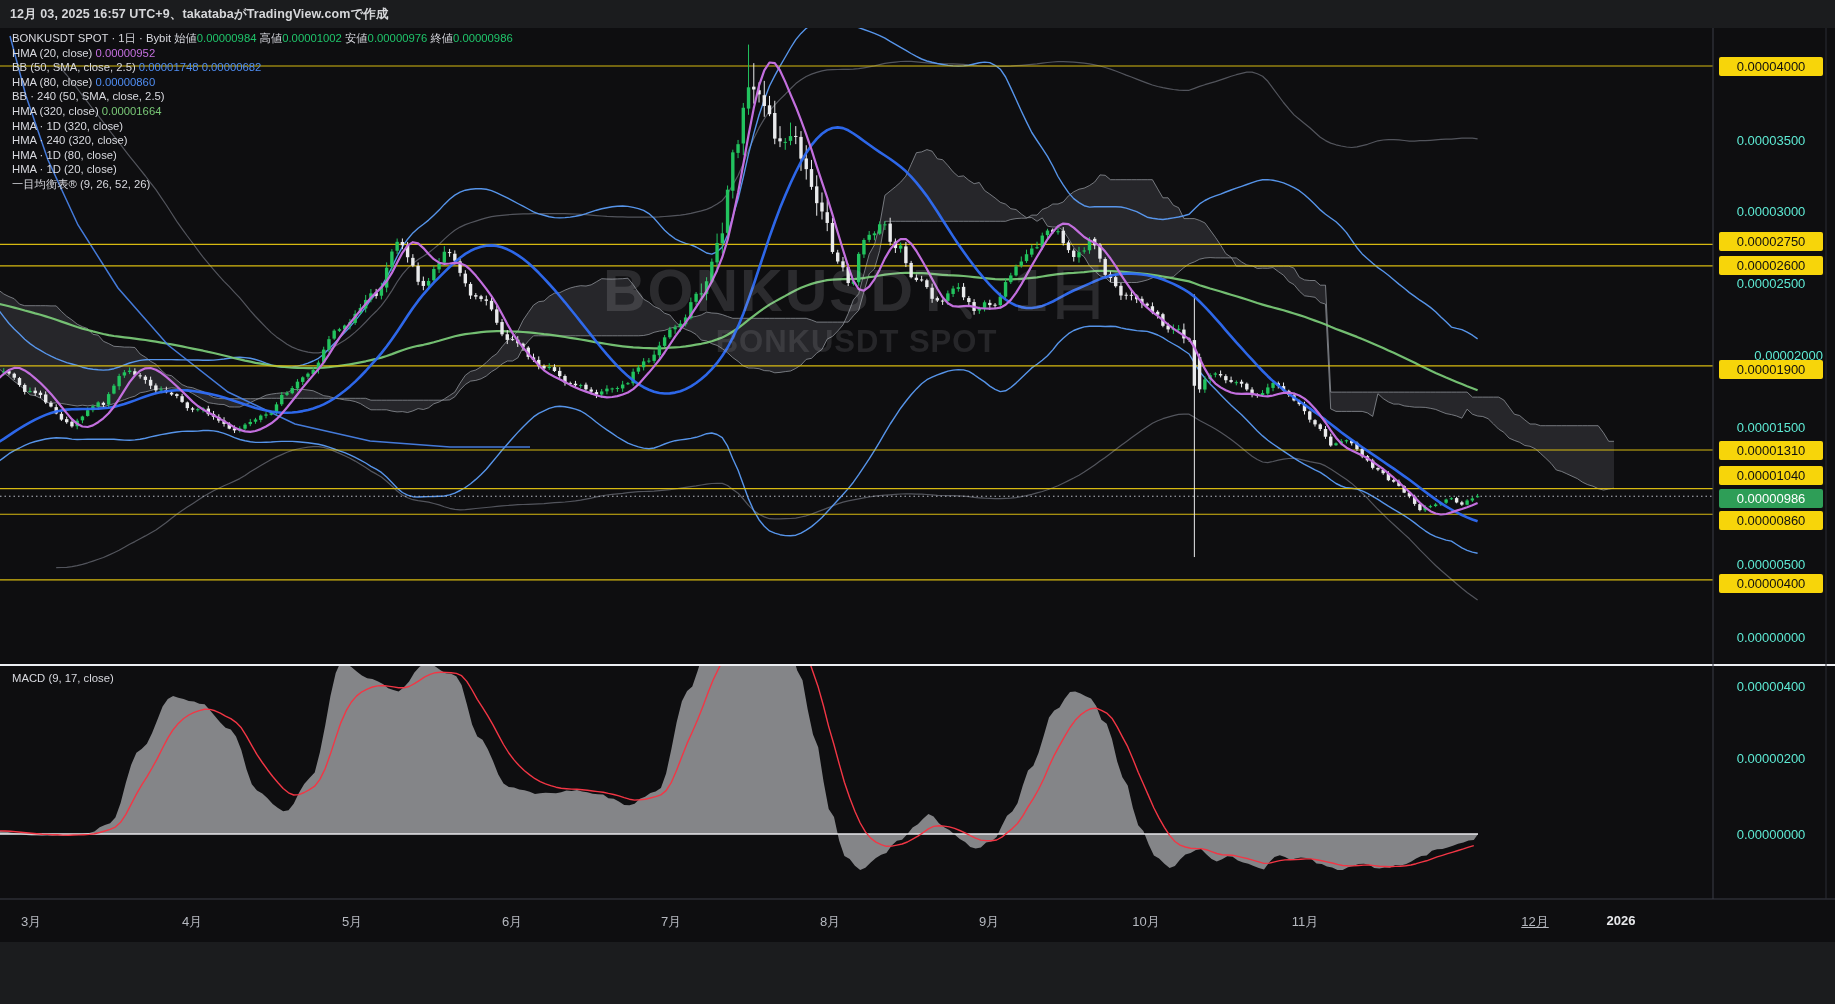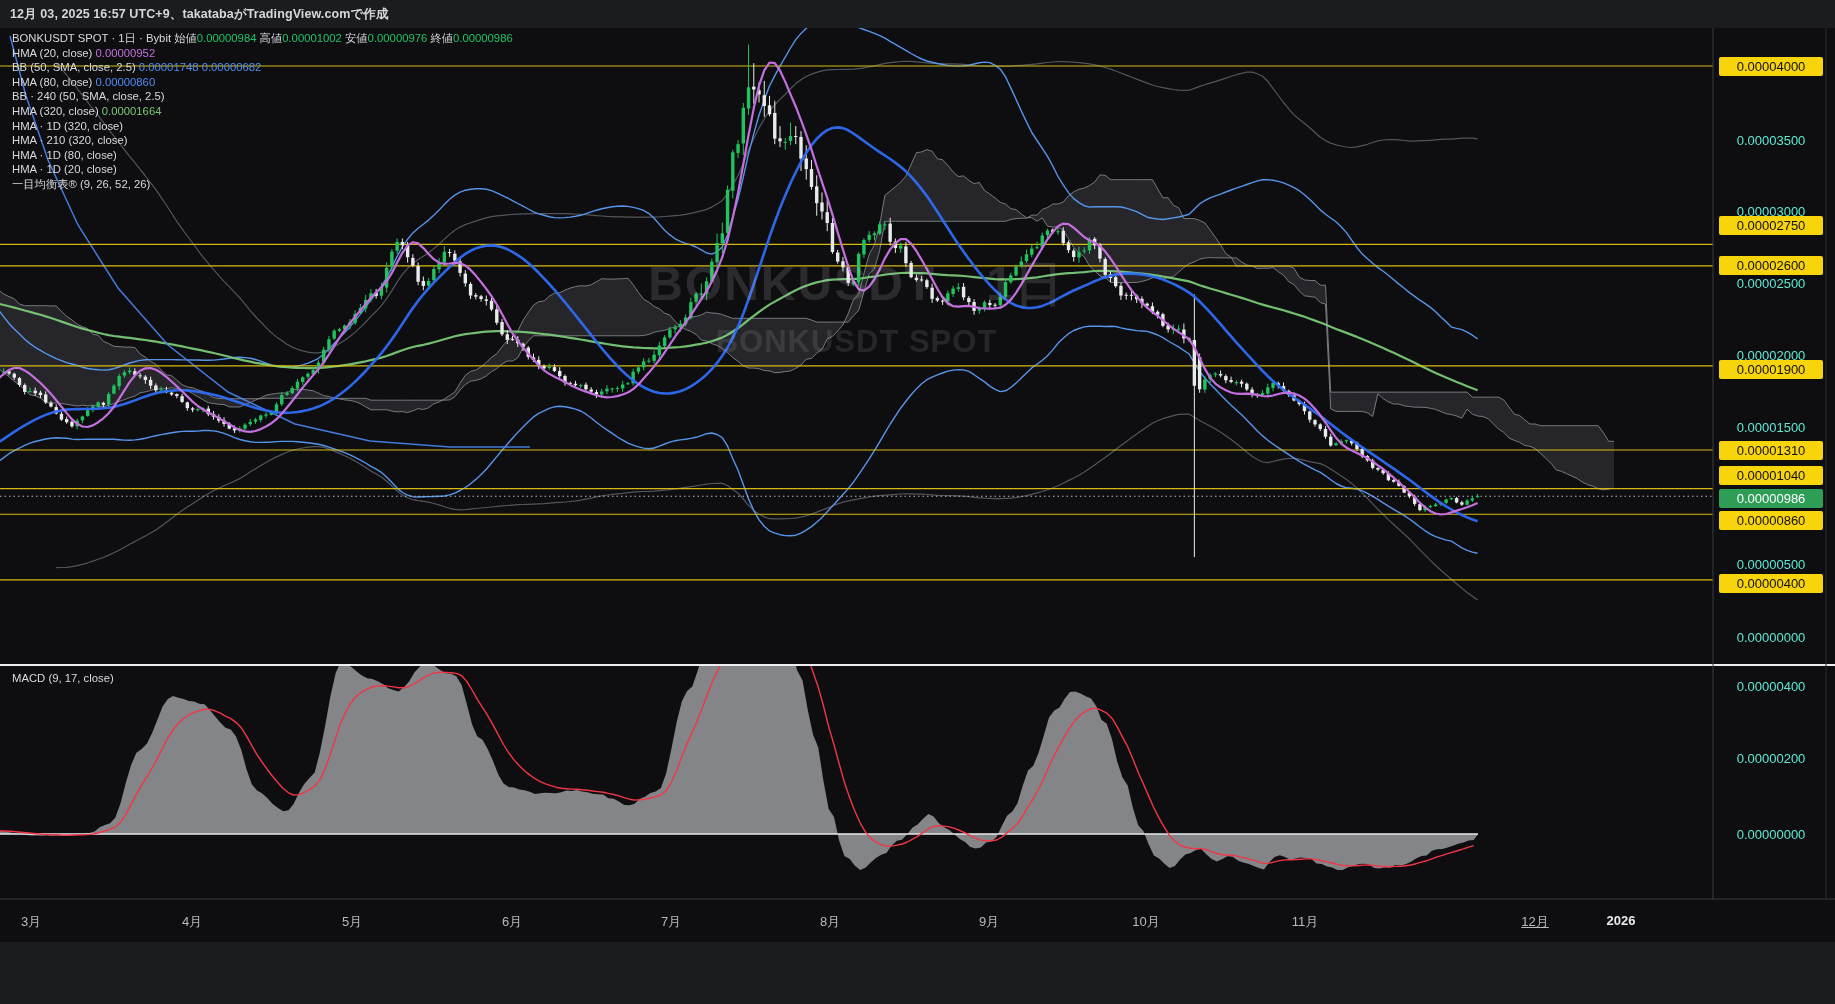--- a/index.html
+++ b/index.html
@@ -6,21 +6,21 @@
     font-family:"Liberation Sans","DejaVu Sans",sans-serif;-webkit-font-smoothing:antialiased;}
   #stage{position:relative;width:1647px;height:1004px;background:#1b1c1e;}
   #topbar{position:absolute;left:0;top:0;width:1835px;height:28px;background:#1b1c1e;}
   #topbar .date{position:absolute;left:10px;top:6px;font-size:12.5px;font-weight:700;color:#d6d7da;letter-spacing:.1px;}
   #chartArea{position:absolute;left:0;top:28px;width:1835px;height:914px;background:#0e0e10;}
   #chartSvg{position:absolute;left:0;top:0;}
   #legend{position:absolute;left:12px;top:3px;z-index:6;}
   .lrow{height:14.6px;line-height:14.6px;font-size:11.3px;white-space:nowrap;color:#d8d9df;cursor:default;}
   .lrow span{vertical-align:top;}
   #watermark{position:absolute;left:0;top:0;width:1713px;z-index:1;pointer-events:none;}
-  #wm1{position:absolute;left:0;top:224px;width:1713px;text-align:center;font-size:48px;font-weight:700;color:rgba(214,217,224,0.15);letter-spacing:2px;}
+  #wm1{position:absolute;left:0;top:224px;width:1713px;text-align:center;font-size:59px;font-weight:700;color:rgba(214,217,224,0.15);letter-spacing:2px;}
   #wm2{position:absolute;left:0;top:296px;width:1713px;text-align:center;font-size:31px;font-weight:700;color:rgba(214,217,224,0.12);letter-spacing:1px;}
   #macdLabel{position:absolute;left:12px;top:644px;font-size:11.3px;color:#d8d9df;z-index:6;}
   #priceAxis{position:absolute;left:1713px;top:0;width:122px;height:871px;z-index:5;}
   .pl{position:absolute;left:6px;width:104px;height:19px;line-height:19px;font-size:13px;text-align:center;}
   .pl.plain{color:#5eead4;background:transparent;}
   .pl.yellow{color:#101010;background:#f7d50a;border-radius:2px;font-weight:400;}
   .pl.green{color:#ffffff;background:#2e9e57;border-radius:2px;}
   #timeAxis{position:absolute;left:0;top:871px;width:1835px;height:43px;z-index:5;}
   .tl{position:absolute;top:14px;transform:translateX(-50%);font-size:13px;color:#b6b9c0;white-space:nowrap;}
   .tl.bold{color:#e8e9ec;font-weight:700;}
@@ -650,39 +650,39 @@
         <line x1="1826" y1="0" x2="1826" y2="871" stroke="#2a2d34" stroke-width="1"></line>
       </svg>
     <div id="legend">
         <div class="lrow"><span style="color: rgb(216, 217, 223);">BONKUSDT SPOT · 1日 · Bybit  </span><span style="color: rgb(216, 217, 223);">始値</span><span style="color: rgb(31, 196, 106);">0.00000984 </span><span style="color: rgb(216, 217, 223);">高値</span><span style="color: rgb(31, 196, 106);">0.00001002 </span><span style="color: rgb(216, 217, 223);">安値</span><span style="color: rgb(31, 196, 106);">0.00000976 </span><span style="color: rgb(216, 217, 223);">終値</span><span style="color: rgb(31, 196, 106);">0.00000986</span></div>
         <div class="lrow"><span style="color: rgb(216, 217, 223);">HMA (20, close)  </span><span style="color: rgb(195, 111, 222);">0.00000952</span></div>
         <div class="lrow"><span style="color: rgb(216, 217, 223);">BB (50, SMA, close, 2.5)  </span><span style="color: rgb(79, 141, 242);">0.00001748</span><span style="color: rgb(79, 141, 242);">  0.00000682</span></div>
         <div class="lrow"><span style="color: rgb(216, 217, 223);">HMA (80, close)  </span><span style="color: rgb(79, 141, 242);">0.00000860</span></div>
         <div class="lrow"><span style="color: rgb(216, 217, 223);">BB · 240 (50, SMA, close, 2.5)</span></div>
         <div class="lrow"><span style="color: rgb(216, 217, 223);">HMA (320, close)  </span><span style="color: rgb(121, 200, 119);">0.00001664</span></div>
         <div class="lrow"><span style="color: rgb(216, 217, 223);">HMA · 1D (320, close)</span></div>
-        <div class="lrow"><span style="color: rgb(216, 217, 223);">HMA · 210 (320, close)</span></div>
+        <div class="lrow"><span style="color: rgb(216, 217, 223);">HMA · 240 (320, close)</span></div>
         <div class="lrow"><span style="color: rgb(216, 217, 223);">HMA · 1D (80, close)</span></div>
         <div class="lrow"><span style="color: rgb(216, 217, 223);">HMA · 1D (20, close)</span></div>
         <div class="lrow"><span style="color: rgb(216, 217, 223);">一目均衡表® (9, 26, 52, 26)</span></div>
       </div>
     <div id="macdLabel">MACD (9, 17, close)</div>
     <div id="priceAxis">
         <div class="pl plain" style="top: 102.5px;">0.00003500</div>
         <div class="pl plain" style="top: 173.5px;">0.00003000</div>
         <div class="pl plain" style="top: 245.5px;">0.00002500</div>
-        <div class="pl plain" style="top: 317.5px;">0.00002000</div>
+        <div class="pl plain" style="top: 317.5px; text-align: right;">0.00002000</div>
         <div class="pl plain" style="top: 389.5px;">0.00001500</div>
         <div class="pl plain" style="top: 526.5px;">0.00000500</div>
         <div class="pl plain" style="top: 599.5px;">0.00000000</div>
         <div class="pl plain" style="top: 648.5px;">0.00000400</div>
         <div class="pl plain" style="top: 720.5px;">0.00000200</div>
         <div class="pl plain" style="top: 796.5px;">0.00000000</div>
         <div class="pl yellow" style="top: 28.5px;">0.00004000</div>
-        <div class="pl yellow" style="top: 188px;">0.00002750</div>
+        <div class="pl yellow" style="top: 204px;">0.00002750</div>
         <div class="pl yellow" style="top: 227.5px;">0.00002600</div>
         <div class="pl yellow" style="top: 331.5px;">0.00001900</div>
         <div class="pl yellow" style="top: 412.5px;">0.00001310</div>
         <div class="pl yellow" style="top: 437.5px;">0.00001040</div>
         <div class="pl green" style="top: 460.5px;">0.00000986</div>
         <div class="pl yellow" style="top: 482.5px;">0.00000860</div>
         <div class="pl yellow" style="top: 545.5px;">0.00000400</div>
       </div>
     <div id="timeAxis">
         <div class="tl" style="left: 31px;">3月</div>

